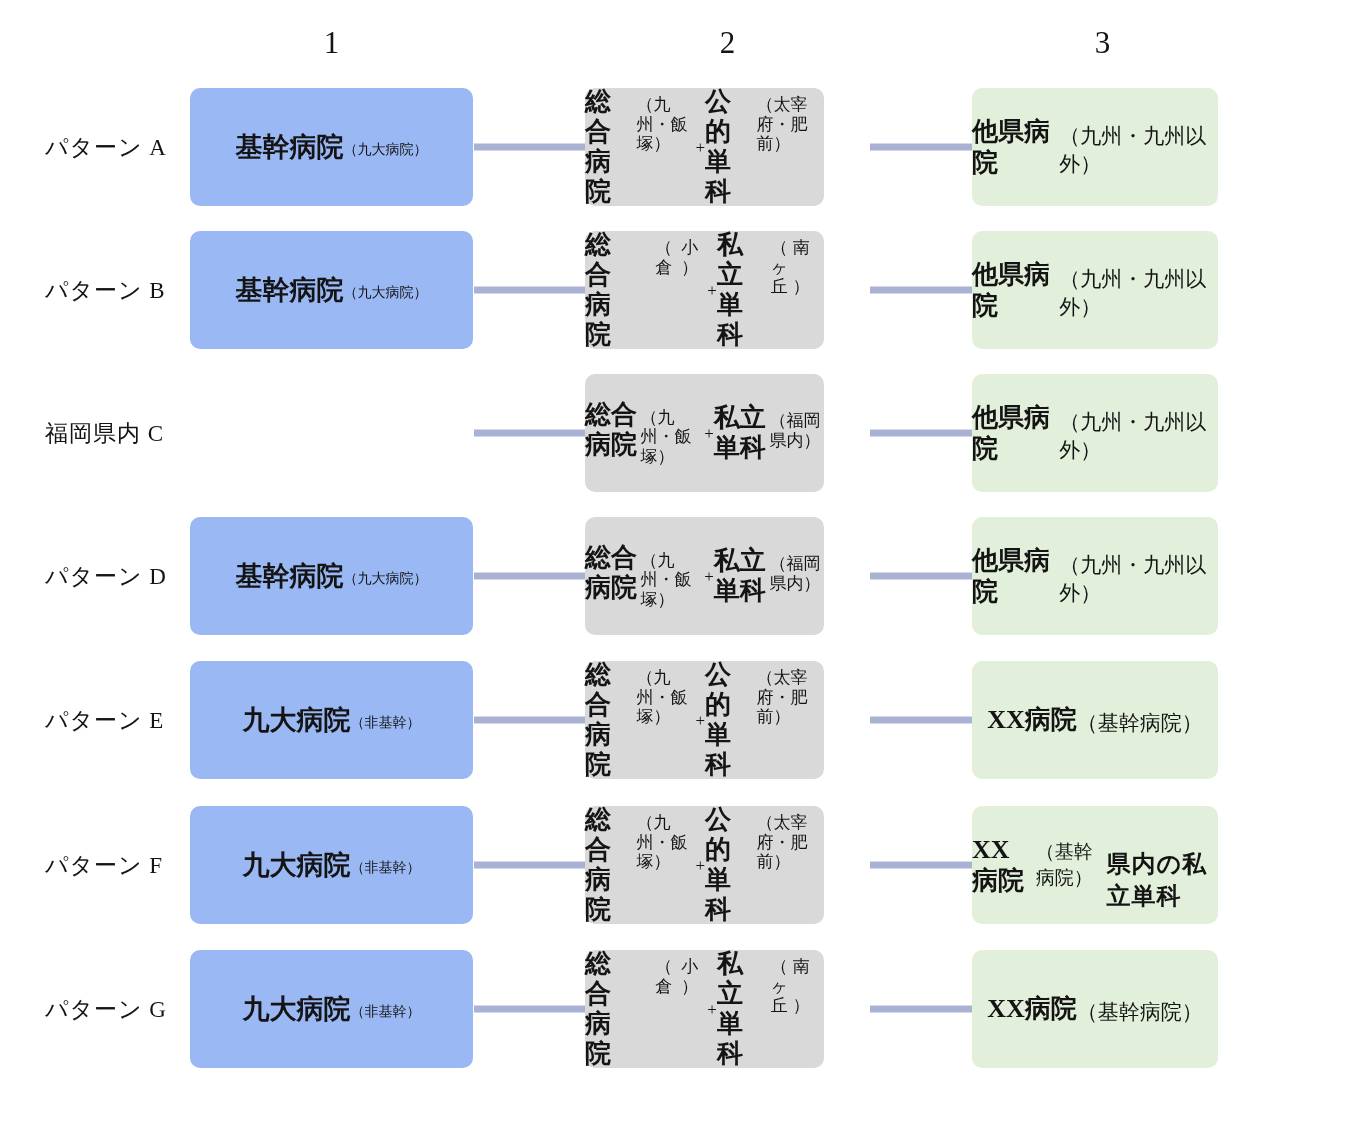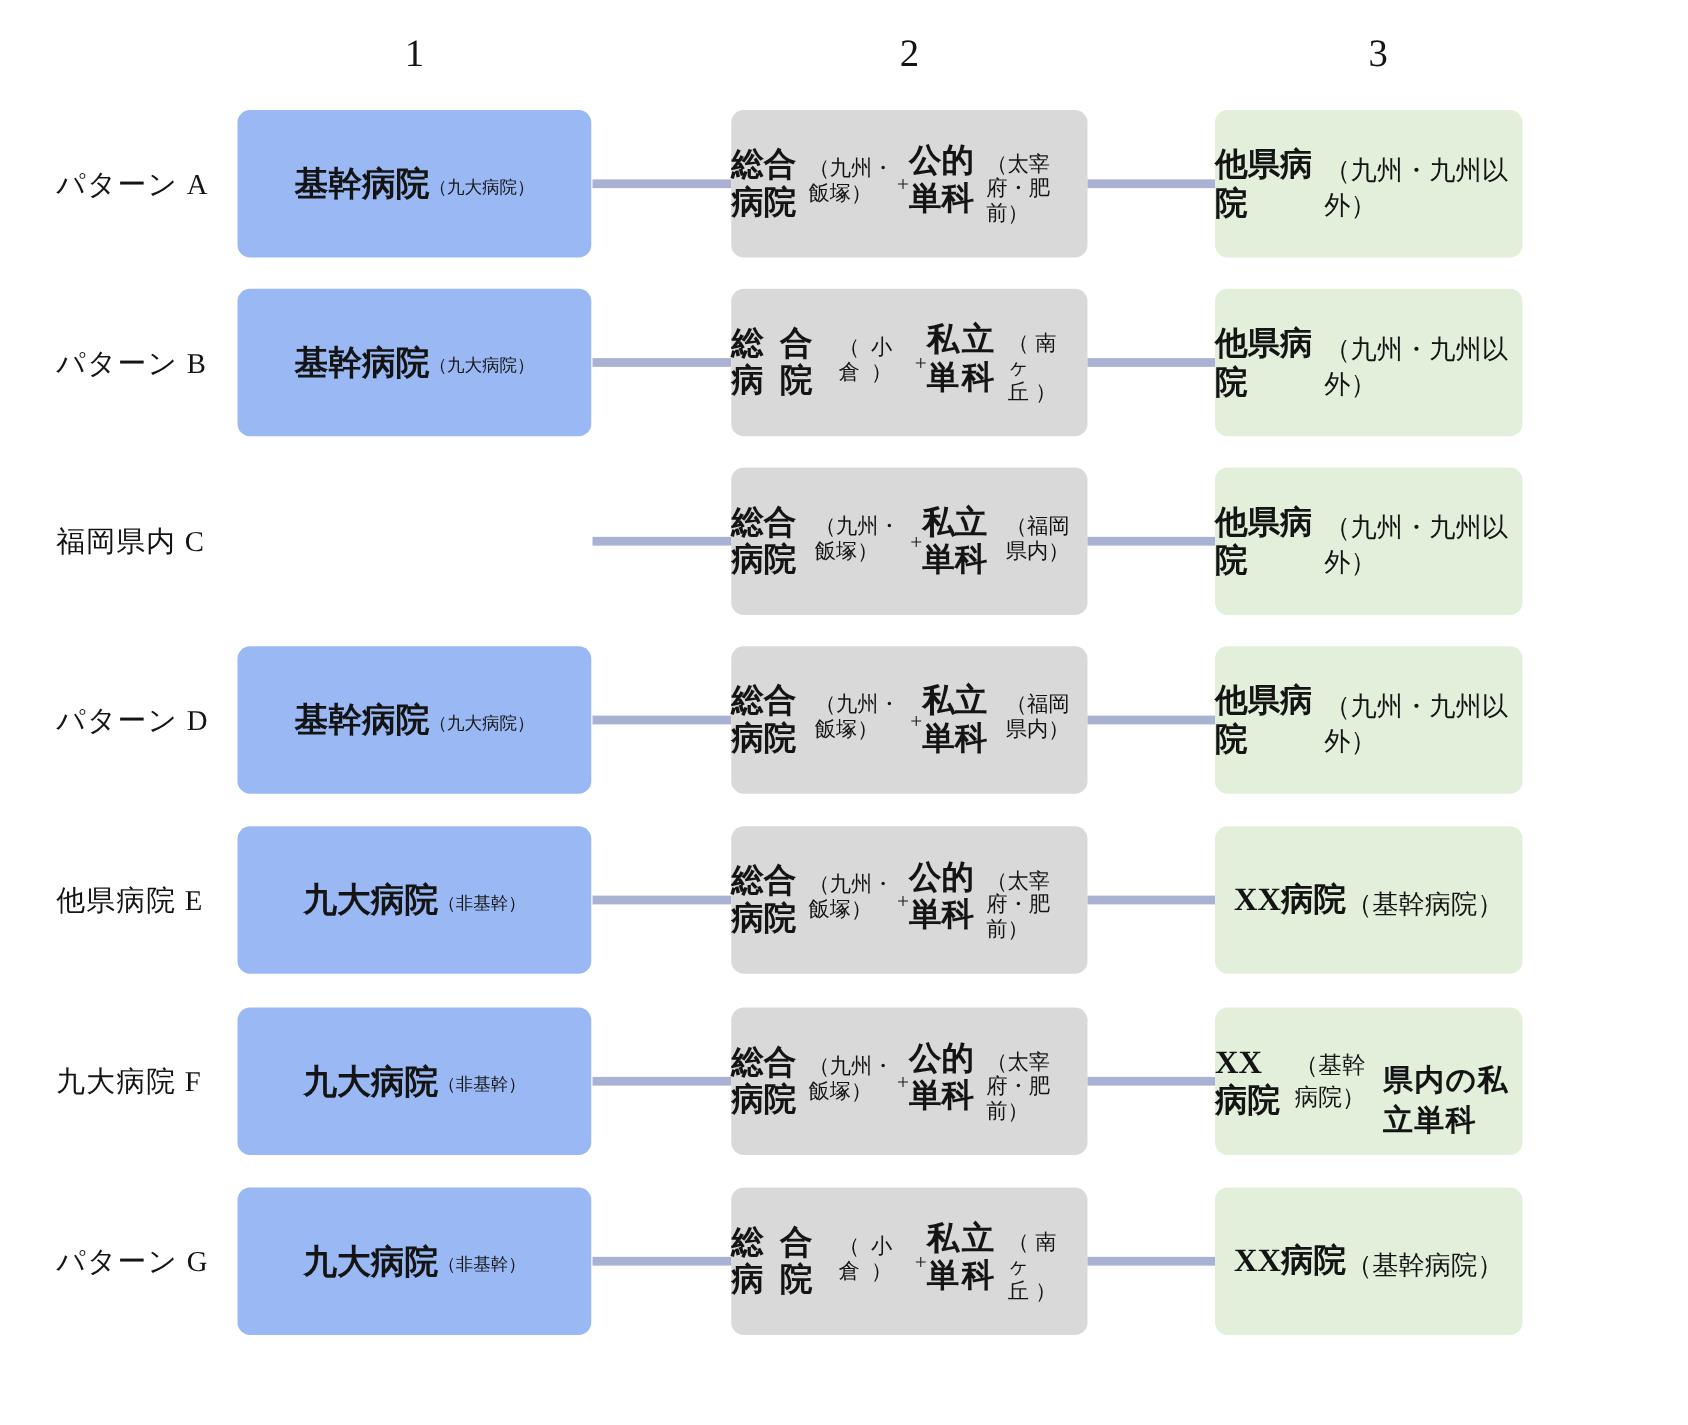--- a/index.html
+++ b/index.html
@@ -17,21 +17,21 @@
   .row{position:absolute;left:0;width:1350px;height:118px;}
   .row-label{
     position:absolute;left:45px;top:0;height:100%;width:150px;
     display:flex;align-items:center;font-size:23px;letter-spacing:1px;
   }
   .box{
     position:absolute;top:0;height:100%;border-radius:10px;
     display:flex;flex-direction:row;justify-content:center;align-items:center;
   }
   .box.blue{left:190px;width:283px;background:var(--blue);}
-  .box.gray{left:585px;width:285px;background:var(--gray);}
+  .box.gray{left:585px;width:239px;background:var(--gray);}
   .box.green{left:972px;width:246px;background:var(--green);}
   .connector{position:absolute;top:50%;transform:translateY(-50%);height:7px;background:var(--line);}
   .connector.c1{left:474px;width:111px;}
   .connector.c2{left:870px;width:102px;}
   .b-title{font-size:27px;font-weight:700;line-height:1.2;text-align:center;}
   .b-sub{font-size:14px;margin-top:5px;text-align:center;}
   .mid-line{display:flex;align-items:baseline;justify-content:center;line-height:1.15;}
   .mid-main{font-size:26px;font-weight:700;}
   .mid-paren{font-size:17px;}
   .mid-plus{font-size:17px;line-height:1;margin:3px 0;}
@@ -152,21 +152,21 @@
     <div class="connector c2"></div>
     <div class="box green">
       <div class="g-line">
           <span class="g-title">他県病院</span>
         </div>
       <div class="g-sub">（九州・九州以外）</div>
     </div>
   </div>
 
   <div class="row" style="top:661px">
-    <div class="row-label">他県病院 E</div>
+    <div class="row-label">パターン E</div>
     <div class="box blue">
       <div class="b-title">九大病院</div>
       <div class="b-sub">（非基幹）</div>
     </div>
     <div class="connector c1"></div>
     <div class="box gray">
       <div class="mid-line l1">
           <span class="mid-main">総合病院</span>
           <span class="mid-paren">（九州・飯塚）</span>
         </div>
@@ -179,21 +179,21 @@
     <div class="connector c2"></div>
     <div class="box green">
       <div class="g-line">
           <span class="g-title">XX病院</span>
         </div>
       <div class="g-sub">（基幹病院）</div>
     </div>
   </div>
 
   <div class="row" style="top:806px">
-    <div class="row-label">九大病院 F</div>
+    <div class="row-label">パターン F</div>
     <div class="box blue">
       <div class="b-title">九大病院</div>
       <div class="b-sub">（非基幹）</div>
     </div>
     <div class="connector c1"></div>
     <div class="box gray">
       <div class="mid-line l1">
           <span class="mid-main">総合病院</span>
           <span class="mid-paren">（九州・飯塚）</span>
         </div>

